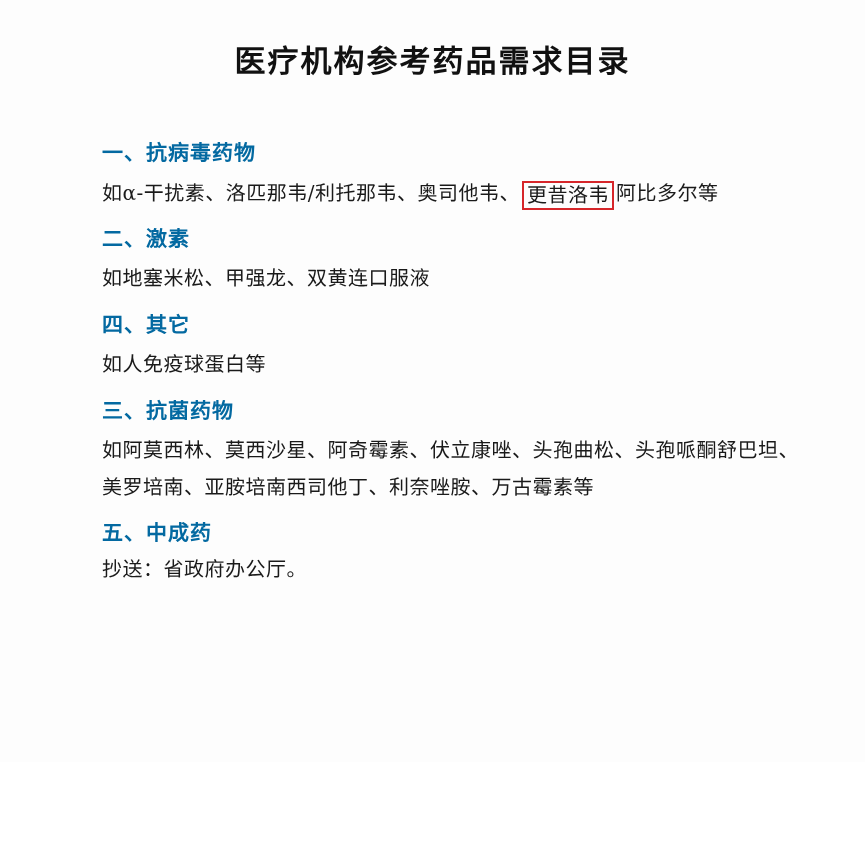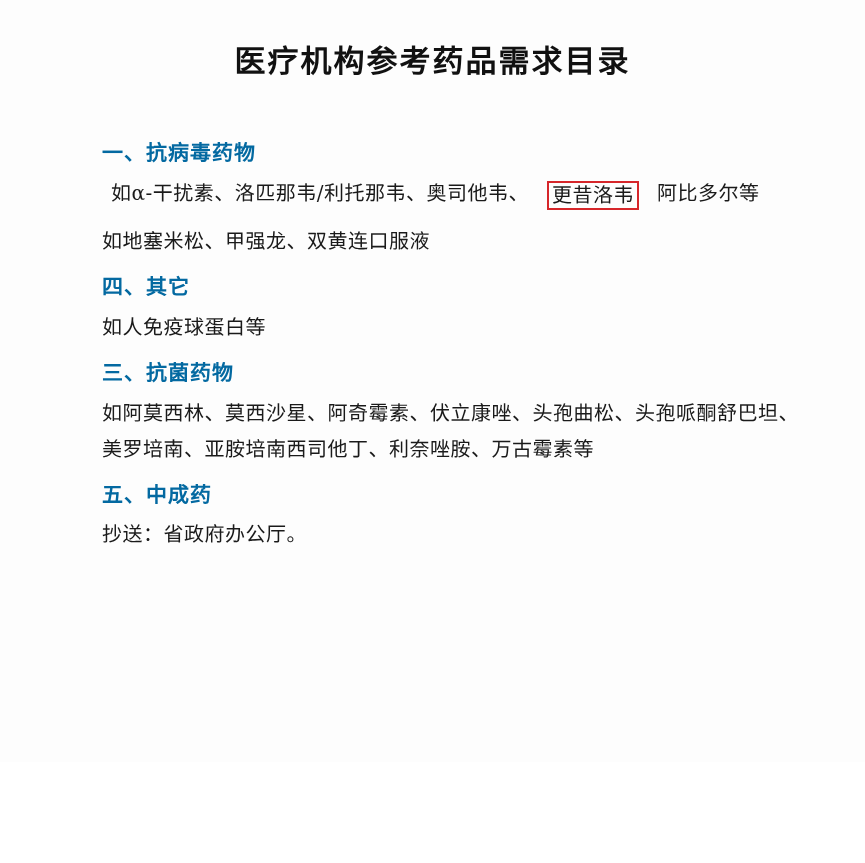--- a/index.html
+++ b/index.html
@@ -50,52 +50,53 @@
     font-size: 20px;
     line-height: 1.82;
     letter-spacing: 0.5px;
     margin: 0 0 12px 0;
     padding-left: 44px;
     text-indent: 0;
     color: #1a1a1a;
   }
   .indent-first {
     display: inline;
-    margin-left: 9px;
   }
   .highlight-box {
     display: inline-block;
     border: 2px solid #d6262a;
     padding: 0 3px;
-    margin: 0 18px;
+    margin: 0 2px;
     line-height: 1.25;
     vertical-align: -2px;
   }
   .footer-line {
     font-size: 20px;
     letter-spacing: 0.5px;
     padding-left: 44px;
     line-height: 1.7;
+    font-family: Liberation Mono, monospace;
   }
 </style>
 </head>
 <body>
 
 <div class="page">
 
   <h1 class="doc-title">医疗机构参考药品需求目录</h1>
 
   <div class="body-block">
 
     <div class="section">
       <div class="section-heading">一、抗病毒药物</div>
       <div class="section-body"><span class="indent-first">如α-干扰素、洛匹那韦/利托那韦、奥司他韦、</span><span class="highlight-box">更昔洛韦</span><span>阿比多尔等</span></div>
     </div>
 
     <div class="section">
+      <div class="section-heading">二、激素</div>
       <div class="section-body">如地塞米松、甲强龙、双黄连口服液</div>
     </div>
 
     <div class="section">
       <div class="section-heading">四、其它</div>
       <div class="section-body">如人免疫球蛋白等</div>
     </div>
 
     <div class="section">
       <div class="section-heading">三、抗菌药物</div>

